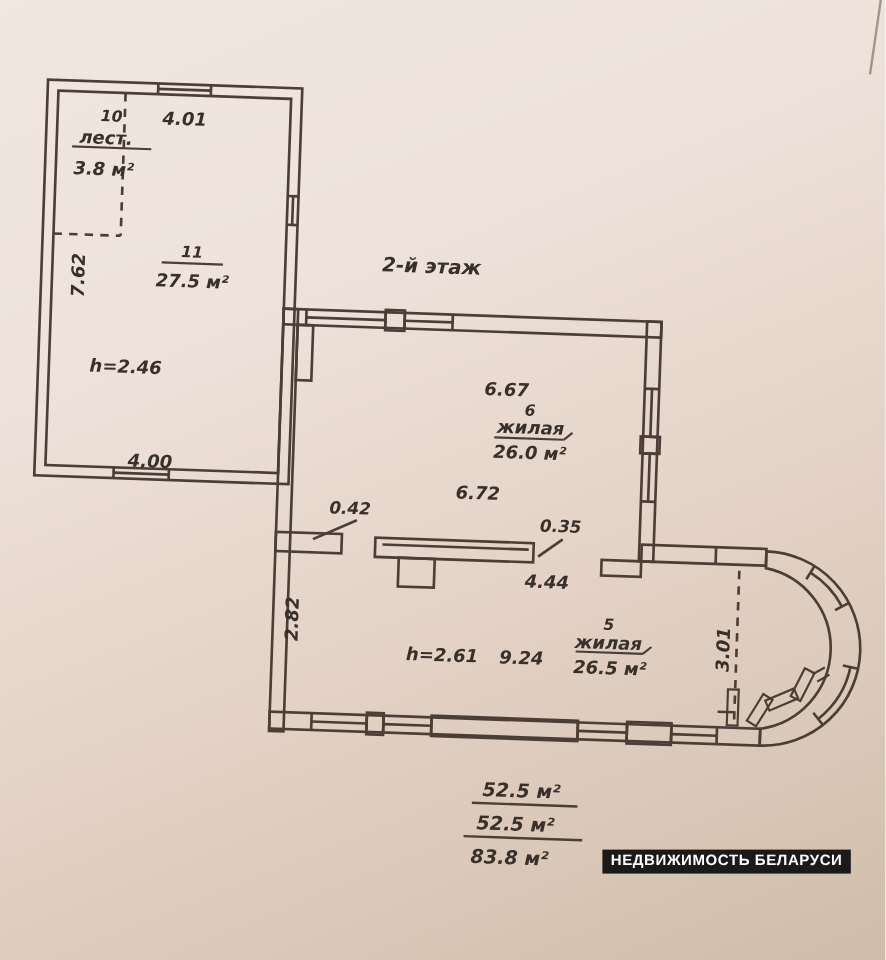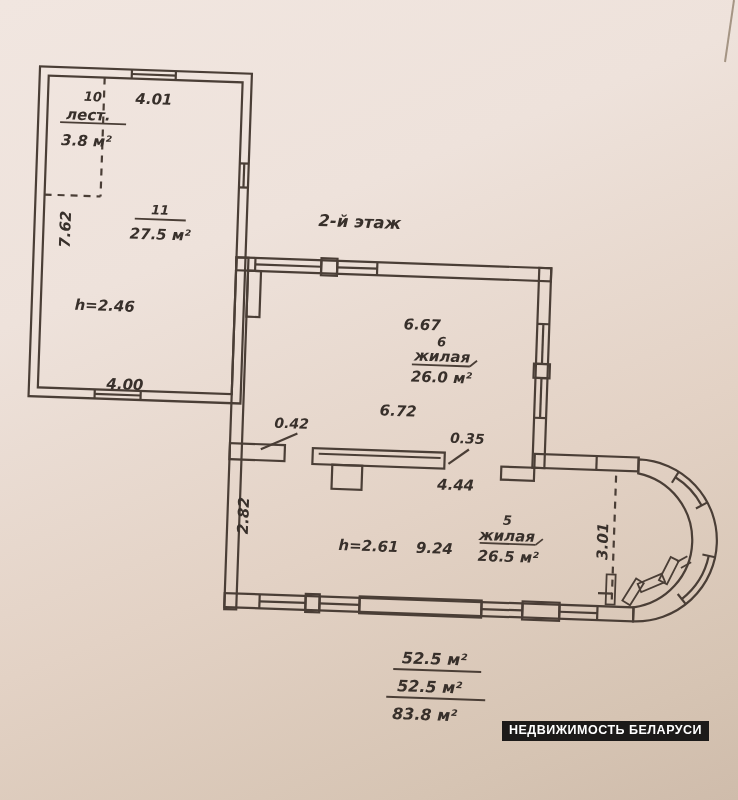--- a/index.html
+++ b/index.html
@@ -16,21 +16,21 @@
   .fs13{font-size:13px;} .fs14{font-size:14px;} .fs15{font-size:15px;}
   .fs16{font-size:16px;} .fs17{font-size:16.5px;}
   .logo{position:absolute;left:502px;top:702px;line-height:1;}
   .logo-word{
     font-family:"Liberation Sans",sans-serif;font-weight:bold;
     font-size:48px;letter-spacing:-1.5px;
   }
   .logo-go{color:#c8403a;}
   .logo-home{color:#282424;}
   .logo-band{
-    display:inline-block;margin-top:19px;background:#1c1a19;color:#ffffff;
+    display:inline-block;margin-top:6px;background:#1c1a19;color:#ffffff;
     font-family:"Liberation Sans",sans-serif;font-weight:bold;
     font-size:12.5px;letter-spacing:.5px;padding:3px 7px 4px 7px;white-space:nowrap;
   }
 </style>
 </head>
 <body>
 
 <div class="stage">
 <svg width="738" height="800" viewBox="0 0 738 800">
 

